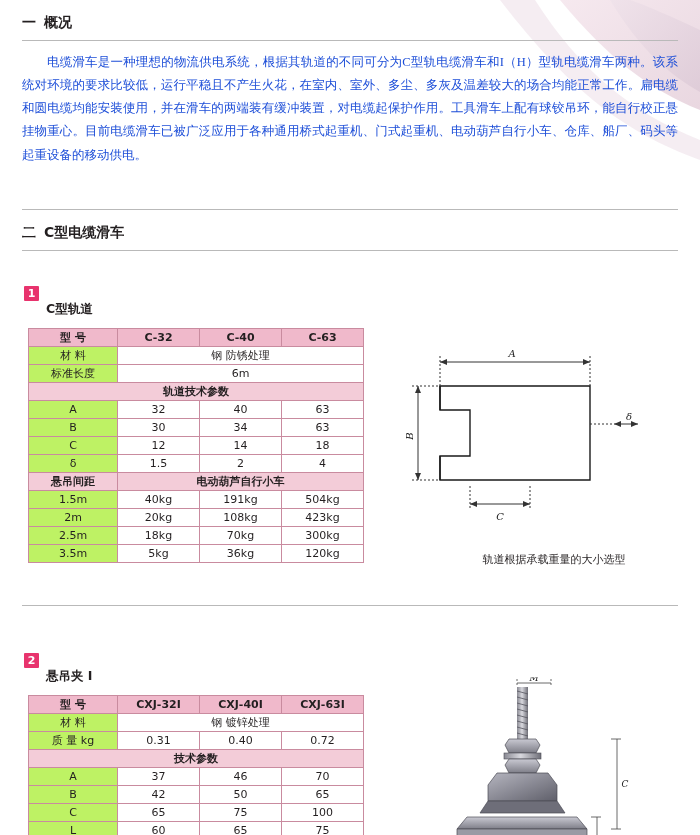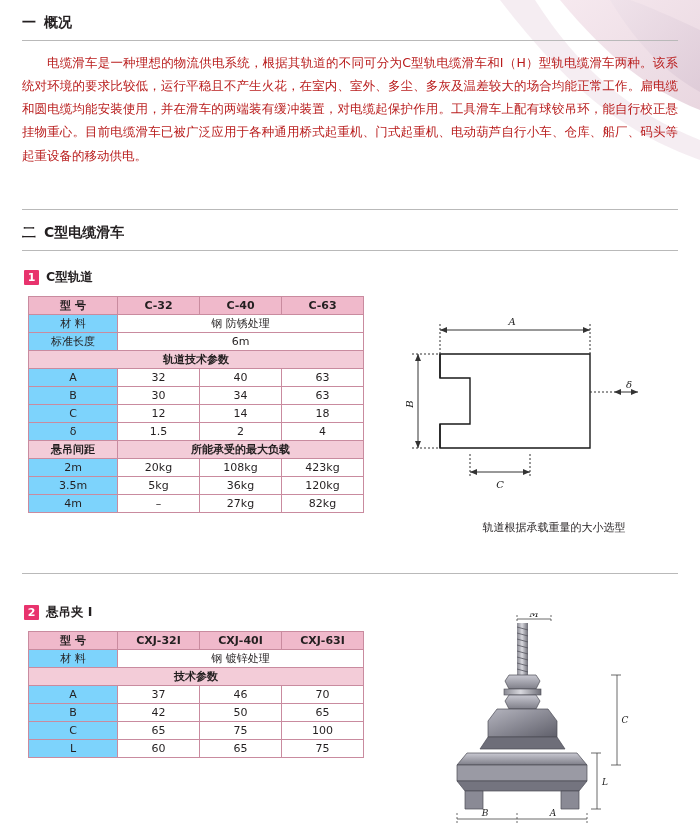--- a/index.html
+++ b/index.html
@@ -30,50 +30,51 @@
   }
   .sec-num { font-size:14px; font-weight:bold; }
   .rule { border:0; border-top:1px solid #b9b9b9; margin:8px 0 0 0; }
 
   .intro {
     line-height:1.85;
     font-size:12.5px;
     text-align:justify;
     text-indent:2em;
     margin:10px 0 0 0;
-    color:#b91c1c;
+    color:#1d4ed8;
+    font-family:Liberation Serif, serif;
   }
 
   
   .sub-head { display:flex; align-items:center; gap:7px; margin:18px 0 10px 2px; }
   .sub-num {
     width:15px; height:15px; background:#e8336d; color:#fff;
     font-size:11px; font-weight:bold; line-height:15px; text-align:center;
     border-radius:1px;
   }
-  .sub-title { font-size:12.5px; font-weight:bold; color:#231f20; }
+  .sub-title { font-size:12.5px; font-weight:bold; color:#231f20;margin-top:32px; }
 
   
   .tbl-wrap { display:flex; gap:18px; align-items:flex-start; }
   table.spec {
     border-collapse:collapse;
     font-size:11px;
     table-layout:fixed;
   }
   table.spec td {
     border:1px solid #c98b9f;
     height:18px;
     text-align:center;
     padding:1px 3px;
     color:#231f20;
     background:#ffffff;
     white-space:nowrap;
   }
   table.spec td.lbl {
-    background:#7dd3fc;
+    background:#bef264;
     font-weight:normal;
   }
   table.spec td.hdr {
     background:#f0b9cb;
     font-weight:bold;
   }
   table.spec td.band {
     background:#f3ccd8;
     font-weight:bold;
     text-align:center;
@@ -172,39 +173,45 @@
           <td>18</td>
         </tr>
         <tr>
           <td class="lbl">δ</td>
           <td>1.5</td>
           <td>2</td>
           <td>4</td>
         </tr>
         <tr>
           <td class="band">悬吊间距</td>
-          <td class="band" colspan="3">所能承受的最大负载</td>
+          <td class="band" colspan="3">电动葫芦自行小车</td>
+        </tr>
+        <tr>
+          <td class="lbl">1.5m</td>
+          <td>40kg</td>
+          <td>191kg</td>
+          <td>504kg</td>
         </tr>
         <tr>
           <td class="lbl">2m</td>
           <td>20kg</td>
           <td>108kg</td>
           <td>423kg</td>
         </tr>
         <tr>
+          <td class="lbl">2.5m</td>
+          <td>18kg</td>
+          <td>70kg</td>
+          <td>300kg</td>
+        </tr>
+        <tr>
           <td class="lbl">3.5m</td>
           <td>5kg</td>
           <td>36kg</td>
           <td>120kg</td>
-        </tr>
-        <tr>
-          <td class="lbl">4m</td>
-          <td>–</td>
-          <td>27kg</td>
-          <td>82kg</td>
         </tr>
       </tbody>
     </table>
 
     <div class="fig-col">
       <svg width="260" height="210" viewBox="0 0 260 210">
         <g stroke="#222" fill="none" stroke-width="1">
 
           <path d="M40 58 L190 58 L190 152 L40 152 L40 128 L70 128 L70 82 L40 82 Z" fill="#ffffff" stroke="#1a1a1a" stroke-width="1.4"></path>
 
@@ -257,20 +264,26 @@
       <tbody>
         <tr>
           <td class="hdr">型  号</td>
           <td class="hdr">CXJ-32I</td>
           <td class="hdr">CXJ-40I</td>
           <td class="hdr">CXJ-63I</td>
         </tr>
         <tr>
           <td class="lbl">材 料</td>
           <td colspan="3">钢     镀锌处理</td>
+        </tr>
+        <tr>
+          <td class="lbl">质 量 kg</td>
+          <td>0.31</td>
+          <td>0.40</td>
+          <td>0.72</td>
         </tr>
         <tr>
           <td class="band" colspan="4">技术参数</td>
         </tr>
         <tr>
           <td class="lbl">A</td>
           <td>37</td>
           <td>46</td>
           <td>70</td>
         </tr>

